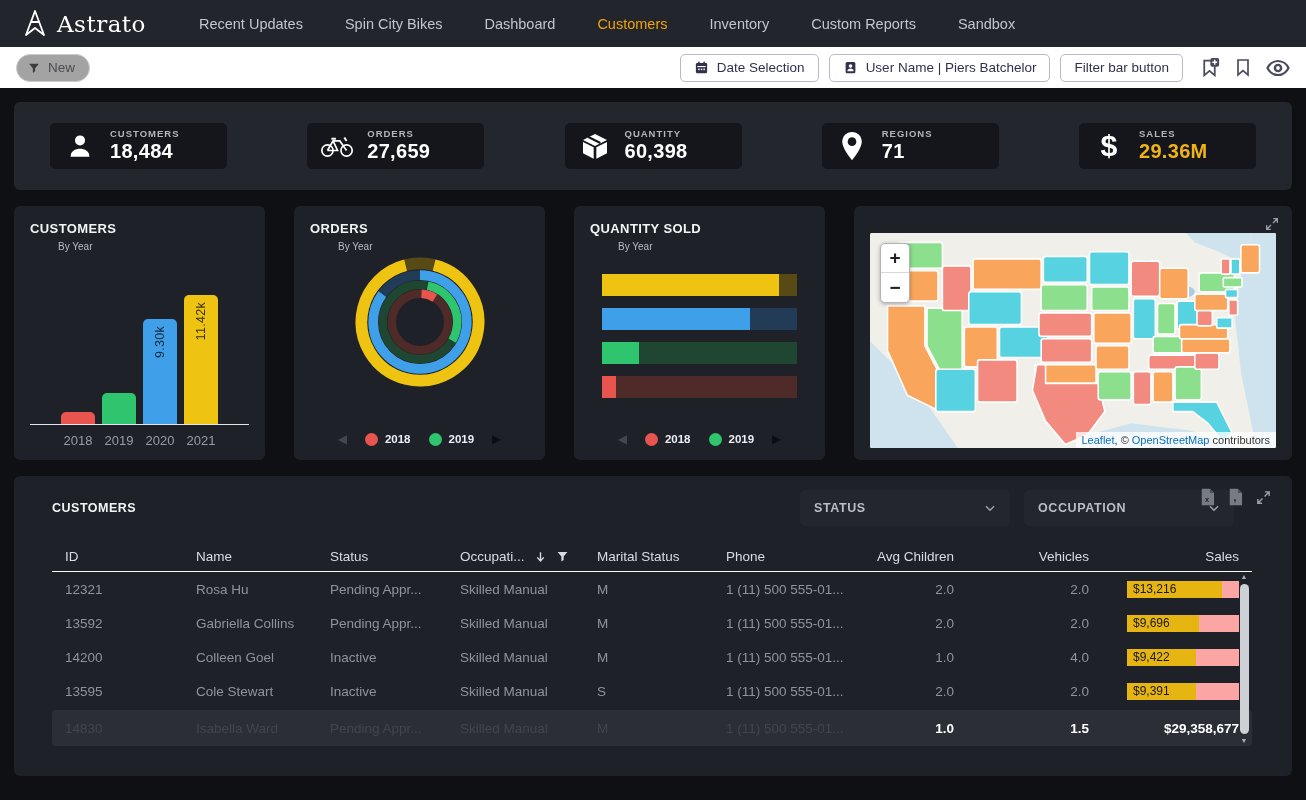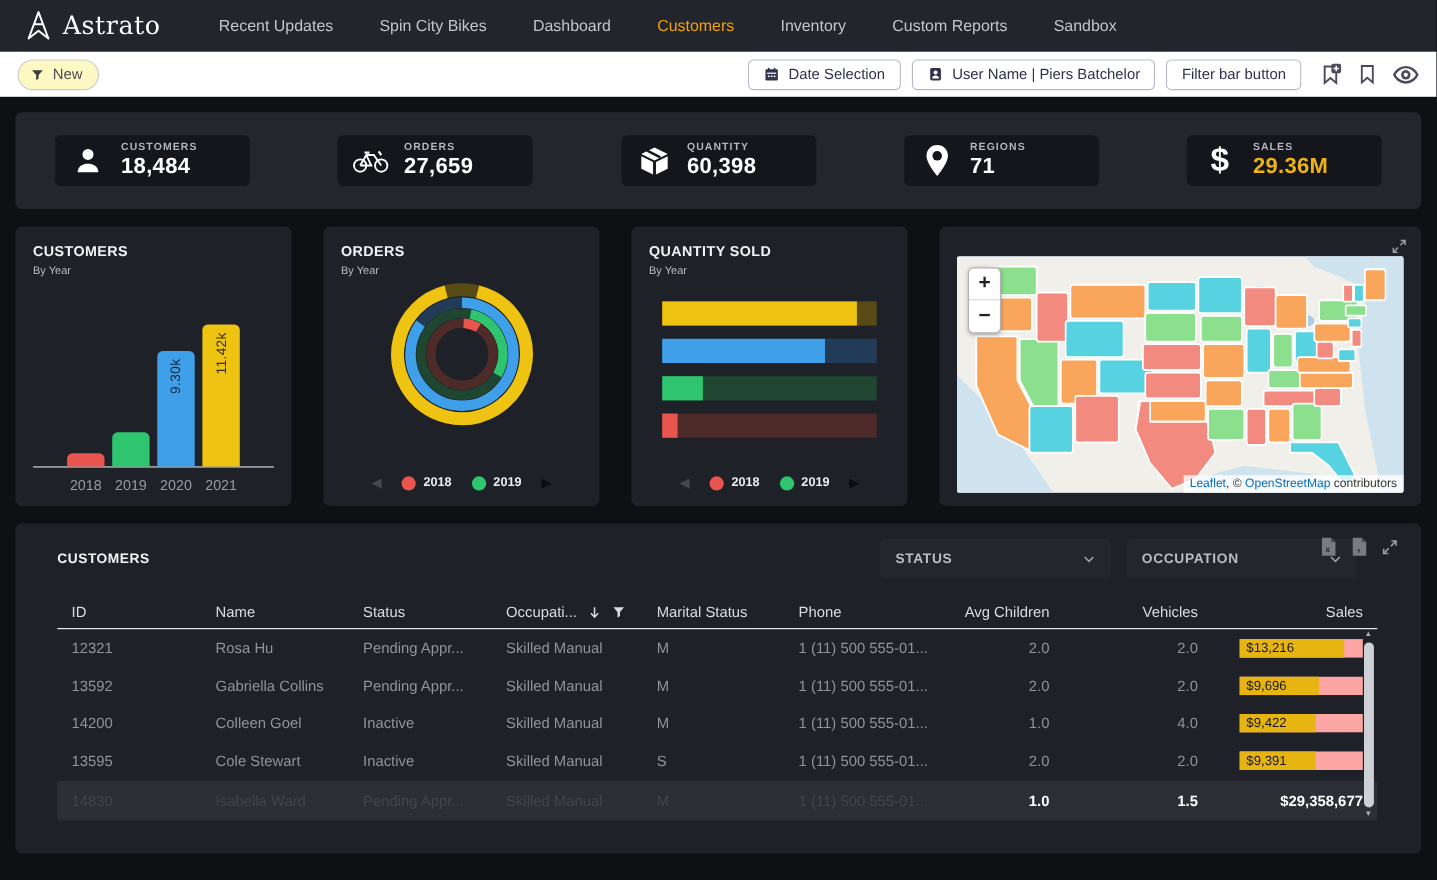--- a/index.html
+++ b/index.html
@@ -10,21 +10,21 @@
   .topnav { height:47px; background:#22252b; display:flex; align-items:center; padding:0 22px; }
   .brand { display:flex; align-items:center; gap:9px; margin-right:53px; }
   .brand-name { font-family:"DejaVu Serif", serif; font-size:23px; color:#fff; letter-spacing:.5px; }
   .nav-items { display:flex; align-items:center; gap:42px; }
   .nav-item { font-size:14.5px; color:#c2c6cd; text-decoration:none; cursor:pointer; }
   .nav-item.active { color:#f2a20d; }
 
   
   .toolbar { height:41px; background:#ffffff; display:flex; align-items:center; padding:0 16px; }
   .pill-btn { display:inline-flex; align-items:center; gap:7px; height:28px; padding:0 14px 0 10px;
-              border:1px solid #c9c9cf; border-radius:15px; background:#fef9c3; font-size:13.5px; color:#4c4c52; cursor:pointer;}
+              border:1px solid #c9c9cf; border-radius:15px; background:#a3a3a3; font-size:13.5px; color:#4c4c52; cursor:pointer;}
   .tb-right { margin-left:auto; display:flex; align-items:center; gap:10px; }
   .tb-btn { display:inline-flex; align-items:center; gap:8px; height:28px; padding:0 13px;
             border:1px solid #b9b9c9; border-radius:5px; background:#fff; font-size:13.5px; color:#31314e; cursor:pointer; white-space:nowrap;}
   .tb-icons { display:flex; align-items:center; gap:13px; margin-left:6px; }
   .tb-icons svg { display:block; cursor:pointer; }
 
   
   .content { padding:14px 14px 0 14px; }
 
   
@@ -34,21 +34,21 @@
   .kpi-icon { width:36px; display:flex; justify-content:center; }
   .kpi-text { display:flex; flex-direction:column; line-height:1.15; }
   .kpi-label { font-size:9.5px; font-weight:bold; letter-spacing:1px; color:#b2b6bd; }
   .kpi-value { font-size:20px; font-weight:bold; color:#ffffff; letter-spacing:.3px; }
   .kpi-value.accent { color:#f0b316; }
 
   
   .charts-row { display:grid; grid-template-columns:251px 251px 251px 1fr; gap:29px; margin-bottom:16px; }
   .card { background:#1e2128; border-radius:6px; height:254px; padding:15px 16px 12px 16px; position:relative; display:flex; flex-direction:column; }
   .card-title { font-size:13px; font-weight:bold; letter-spacing:.4px; color:#f2f3f5; }
-  .card-sub { font-size:10px; color:#b7bcc3; margin-top:5px; }
+  .card-sub { font-size:10px; color:#b7bcc3; margin-top:5px;margin-left:28px; }
   .expand-ic { position:absolute; top:10px; right:12px; cursor:pointer; }
 
   
   .vbars-wrap { margin-top:auto; }
   .vbars { display:flex; align-items:flex-end; justify-content:center; gap:7px; height:135px;
            border-bottom:1px solid #e3e6eb; padding:0 8px; }
   .vbar { width:34px; border-radius:5px 5px 0 0; position:relative; }
   .vbar-label { position:absolute; top:7px; left:50%; transform:translateX(-50%) rotate(180deg);
                 writing-mode:vertical-rl; font-size:12.5px; color:rgba(8,14,22,.82); letter-spacing:.3px; }
   .vticks { display:flex; justify-content:center; gap:7px; padding:0 8px; margin-top:8px; }

